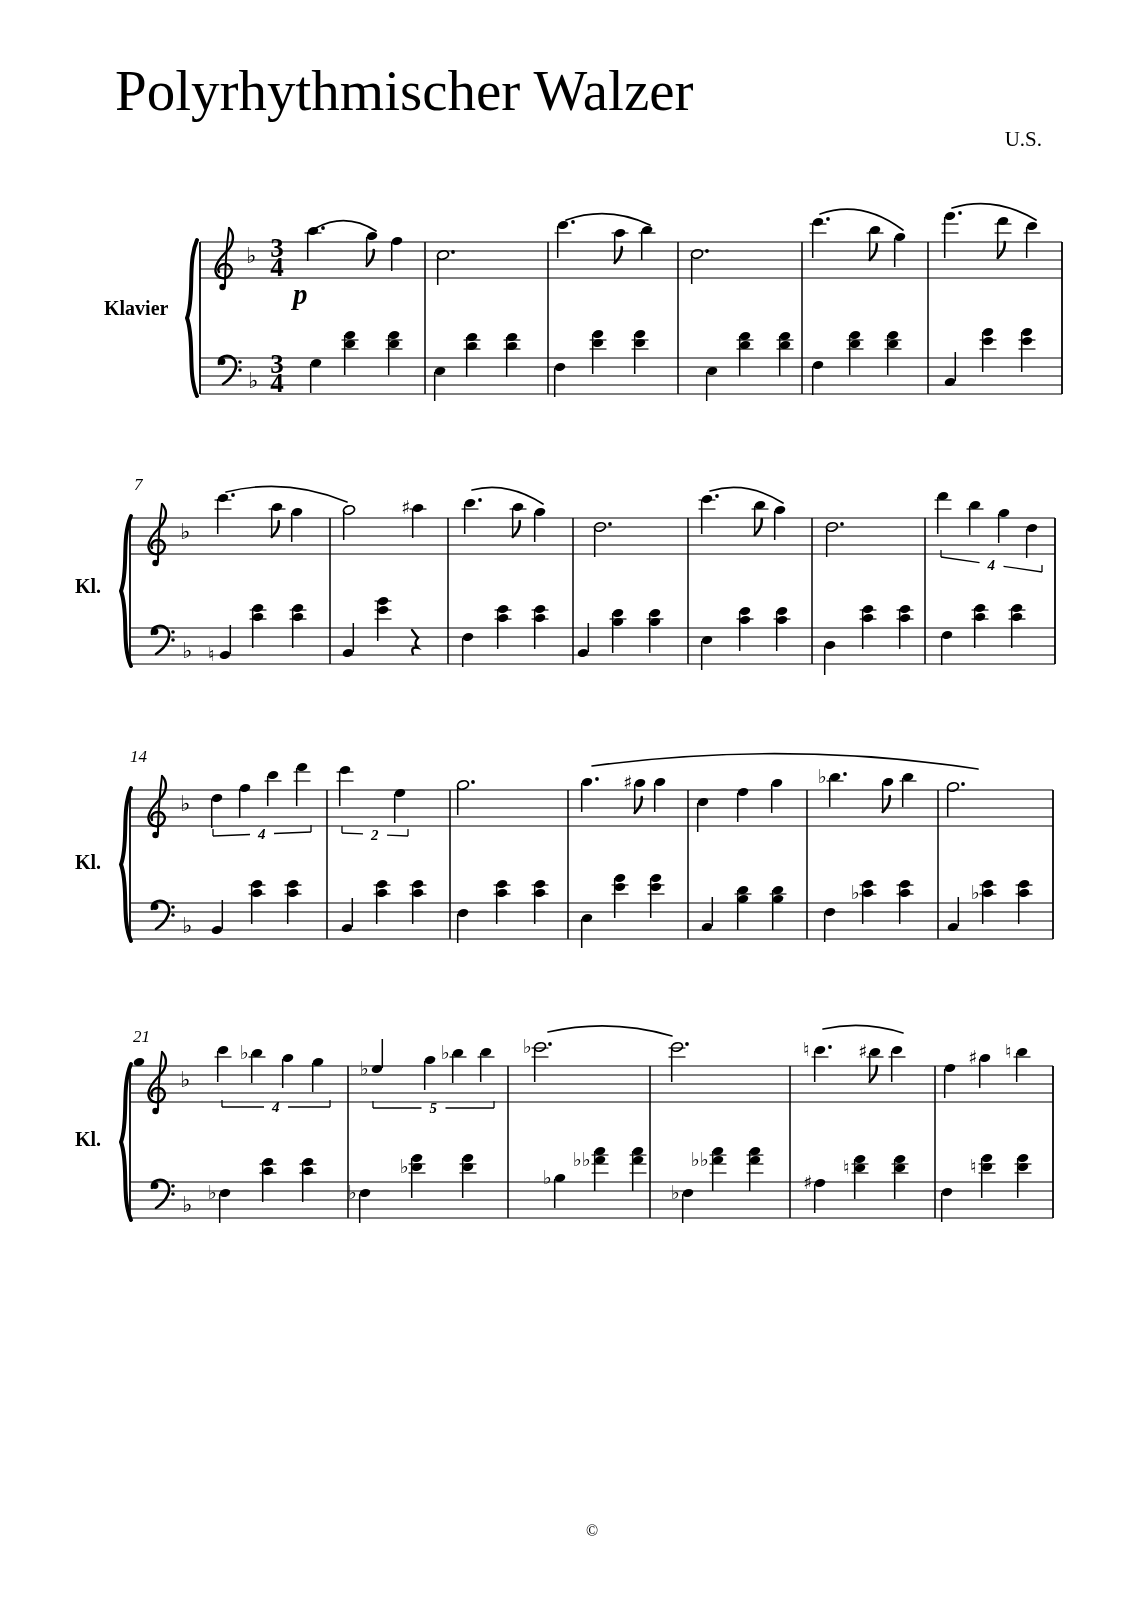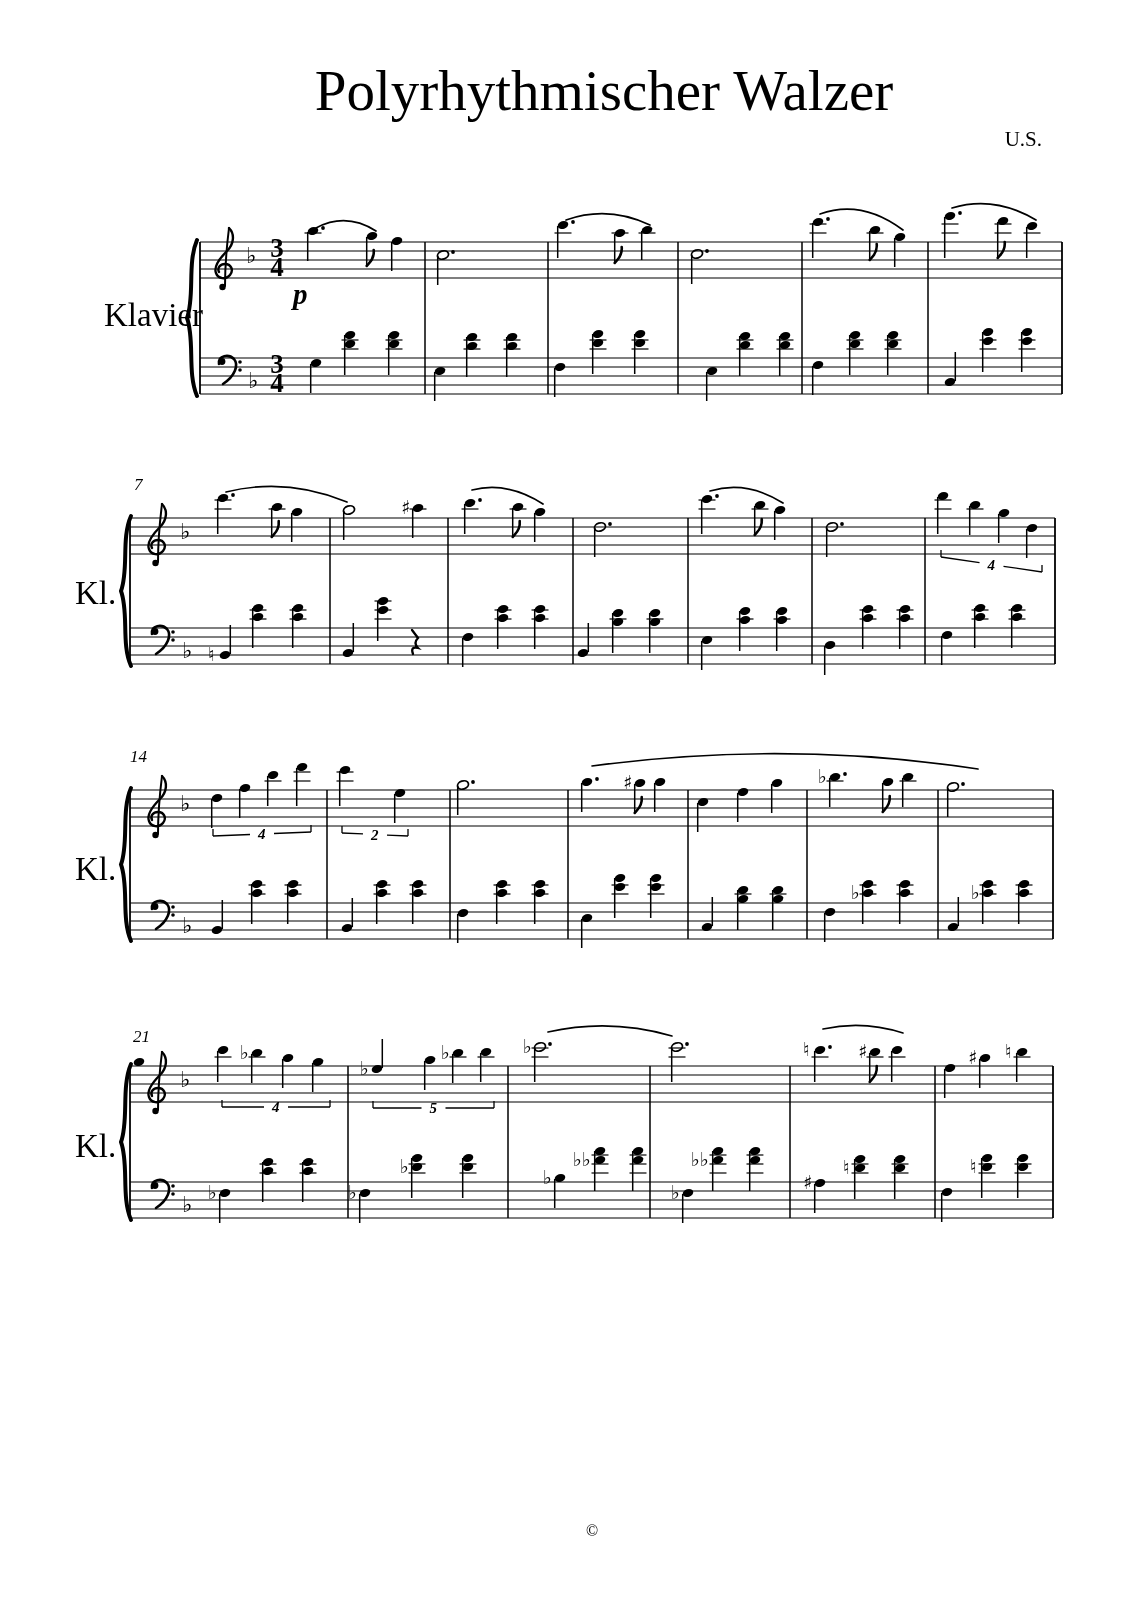--- a/index.html
+++ b/index.html
@@ -1,21 +1,21 @@
 <!DOCTYPE html>
 <html><head>
 <meta charset="utf-8">
 <style>
   html,body{margin:0;padding:0;background:#fff;}
   .page{position:relative;width:1131px;height:1600px;background:#fff;overflow:hidden;
         font-family:"Liberation Serif",serif;color:#000;}
   .page div{position:absolute;}
-  .title{left:144px;top:58px;width:920px;text-align:center;font-size:57px;white-space:nowrap;}
+  .title{left:115px;top:58px;width:920px;font-size:57px;white-space:nowrap;}
   .composer{left:840px;top:127px;width:202px;text-align:right;font-size:21px;}
-  .inst{font-size:33px;}
+  .inst{font-size:20px;font-weight:bold;}
   .inst-1{left:104px;top:297px;}
   .inst-2{left:75px;top:575px;}
   .inst-3{left:75px;top:851px;}
   .inst-4{left:75px;top:1128px;}
   .dyn{left:293px;top:278px;font-size:29px;font-weight:bold;font-style:italic;}
   .ts{left:264px;width:26px;text-align:center;font-weight:bold;font-size:27px;line-height:20px;}
   .ts-tn{top:238px;}.ts-td{top:257px;}.ts-bn{top:354px;}.ts-bd{top:373px;}
   .copyright{left:562px;top:1522px;width:60px;text-align:center;font-size:16px;}
   #score-holder{left:0;top:0;width:1131px;height:1600px;}
   #score-holder svg{display:block;}

